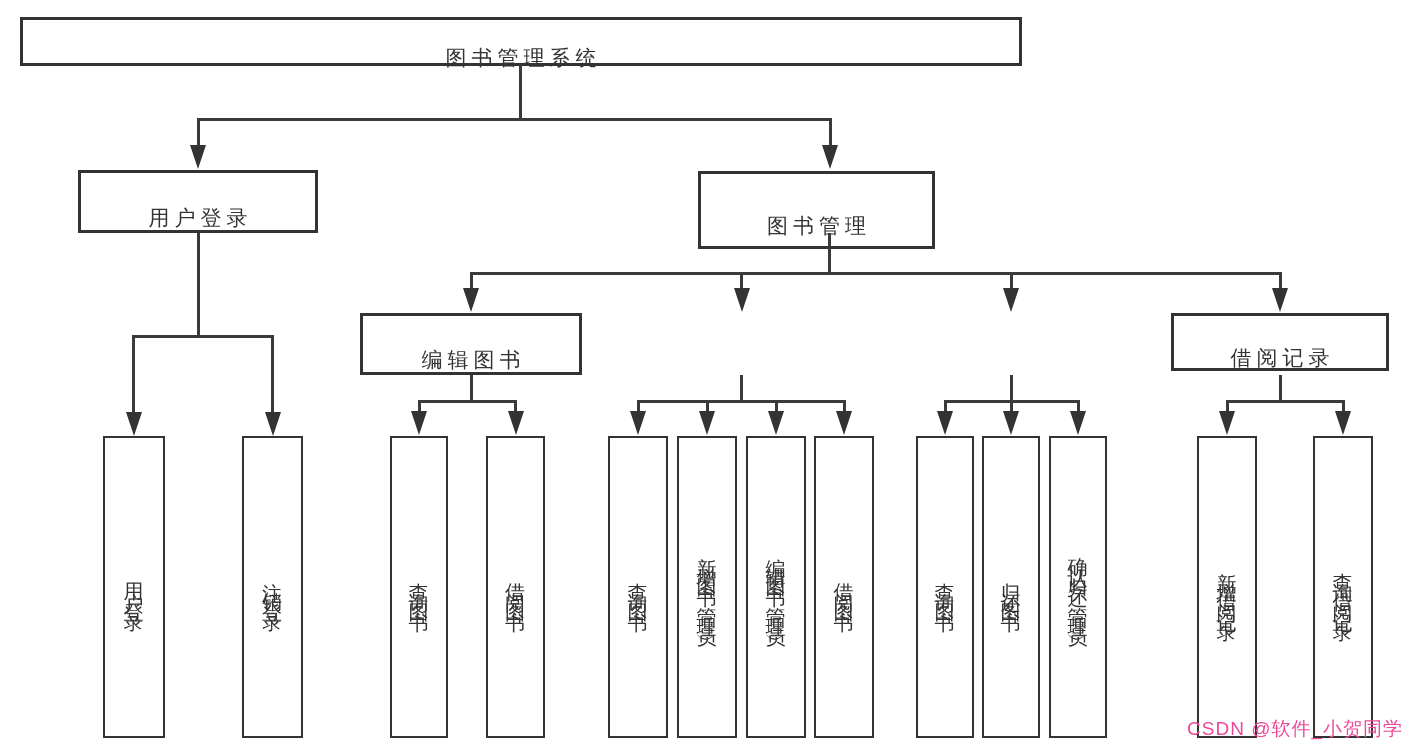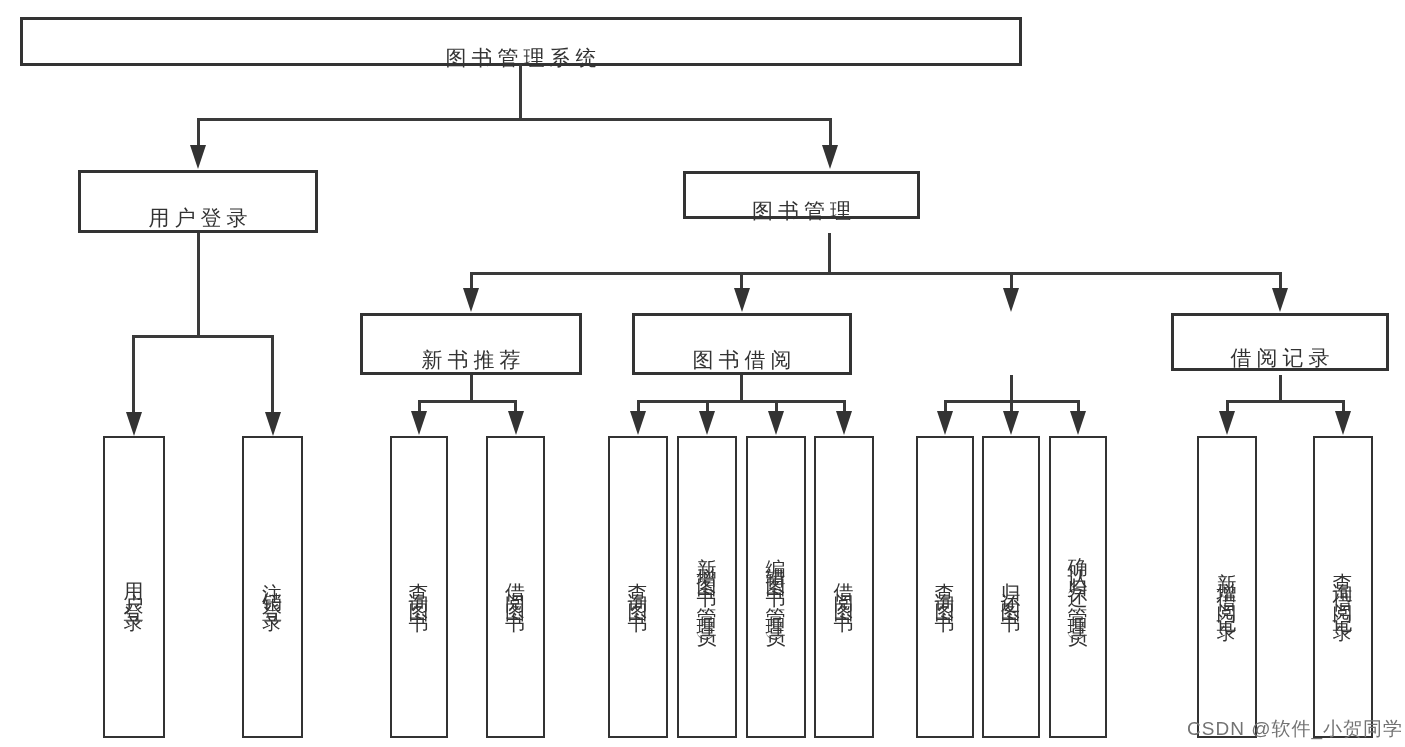--- a/index.html
+++ b/index.html
@@ -53,47 +53,44 @@
     height: 0;
     border-left: 8px solid transparent;
     border-right: 8px solid transparent;
     border-top: 24px solid #333333;
   }
   .watermark {
     position: absolute;
     top: 716px;
     right: 2px;
     font-size: 19px;
-    color: #737373;
+    color: #ec4899;
     letter-spacing: 1px;
     white-space: nowrap;
     z-index: 5;
   }
 </style>
 </head>
 <body>
 
 <div class="canvas">
 
   <div class="box hbox" style="left:20px;top:17px;width:1002px;height:49px;">
     <span class="label">图书管理系统</span>
   </div>
 
   <div class="box hbox" style="left:78px;top:170px;width:240px;height:63px;">
     <span class="label">用户登录</span>
   </div>
-  <div class="box hbox" style="left:683px;top:171px;width:237px;height:48px;">
+  <div class="box hbox" style="left:698px;top:171px;width:237px;height:78px;">
     <span class="label">图书管理</span>
   </div>
 
   <div class="box hbox" style="left:360px;top:313px;width:222px;height:62px;">
-    <span class="label">新书推荐</span>
-  </div>
-  <div class="box hbox" style="left:632px;top:313px;width:220px;height:62px;">
-    <span class="label">图书借阅</span>
+    <span class="label">编辑图书</span>
   </div>
   <div class="box hbox" style="left:1171px;top:313px;width:218px;height:58px;">
     <span class="label">借阅记录</span>
   </div>
 
   <div class="box vbox" style="left:103px;top:436px;width:62px;height:302px;">
     <span class="label">用户登录</span>
   </div>
   <div class="box vbox" style="left:242px;top:436px;width:61px;height:302px;">
     <span class="label">注销登录</span>

